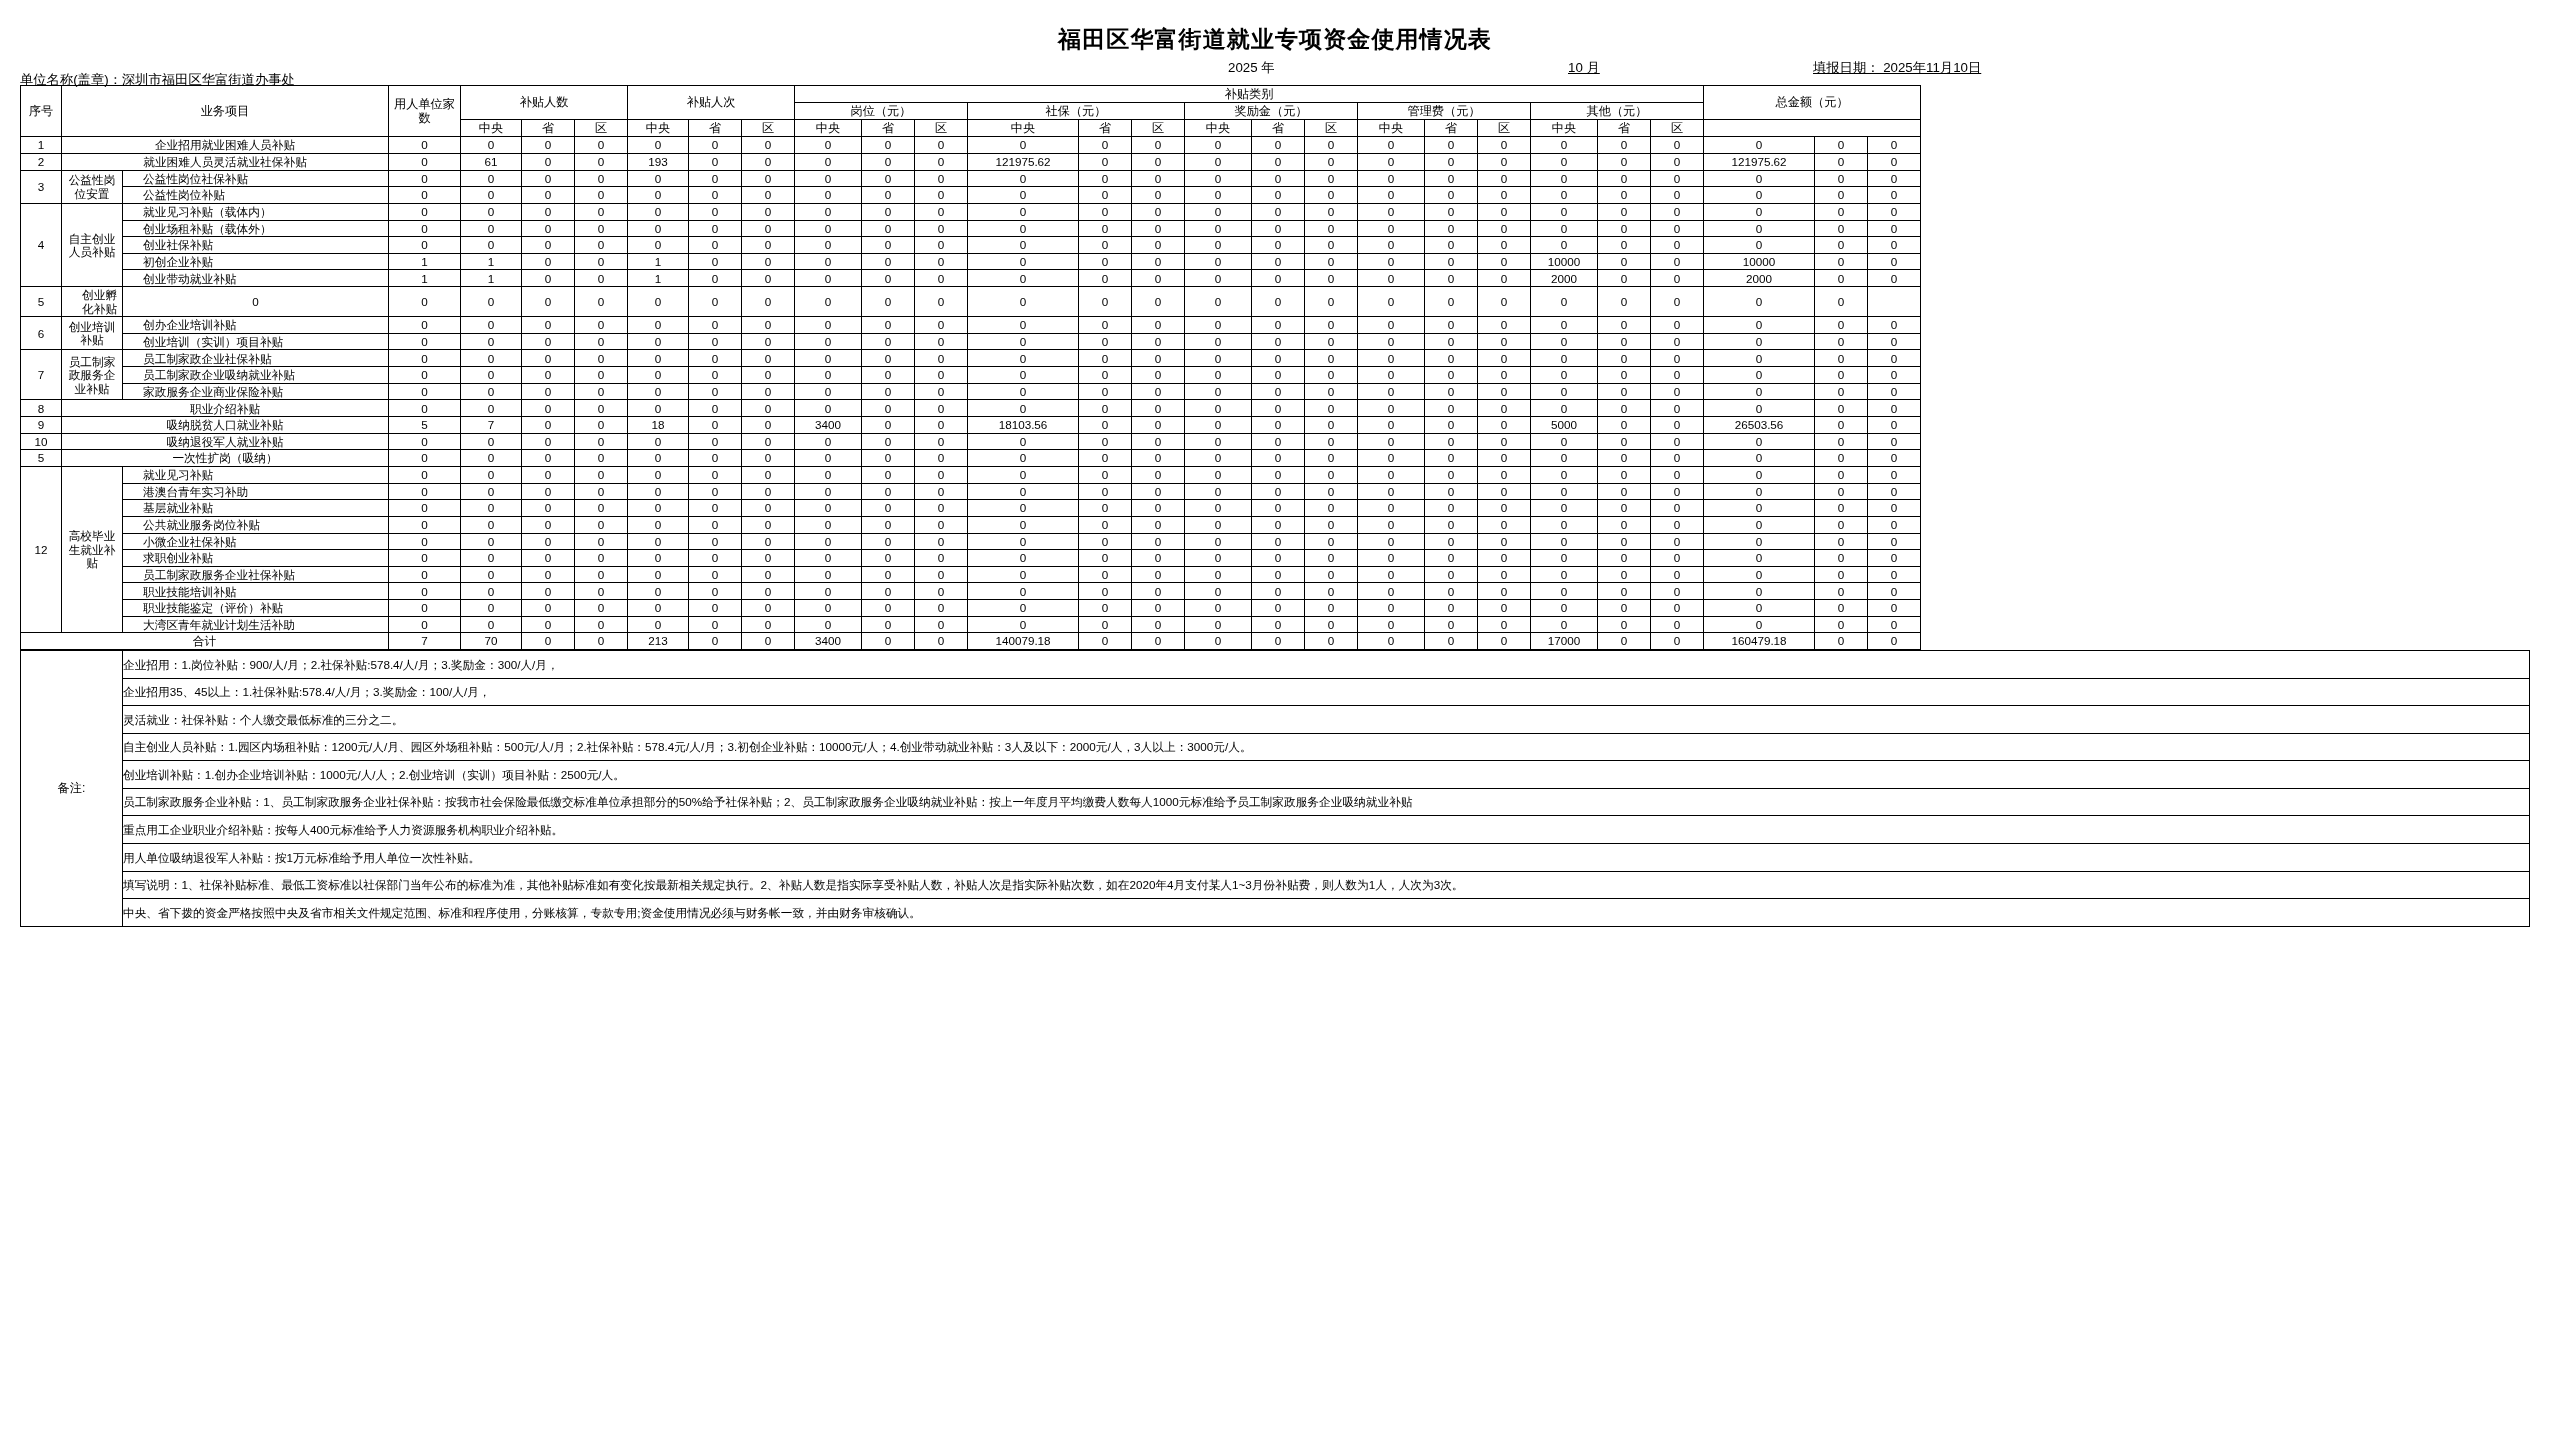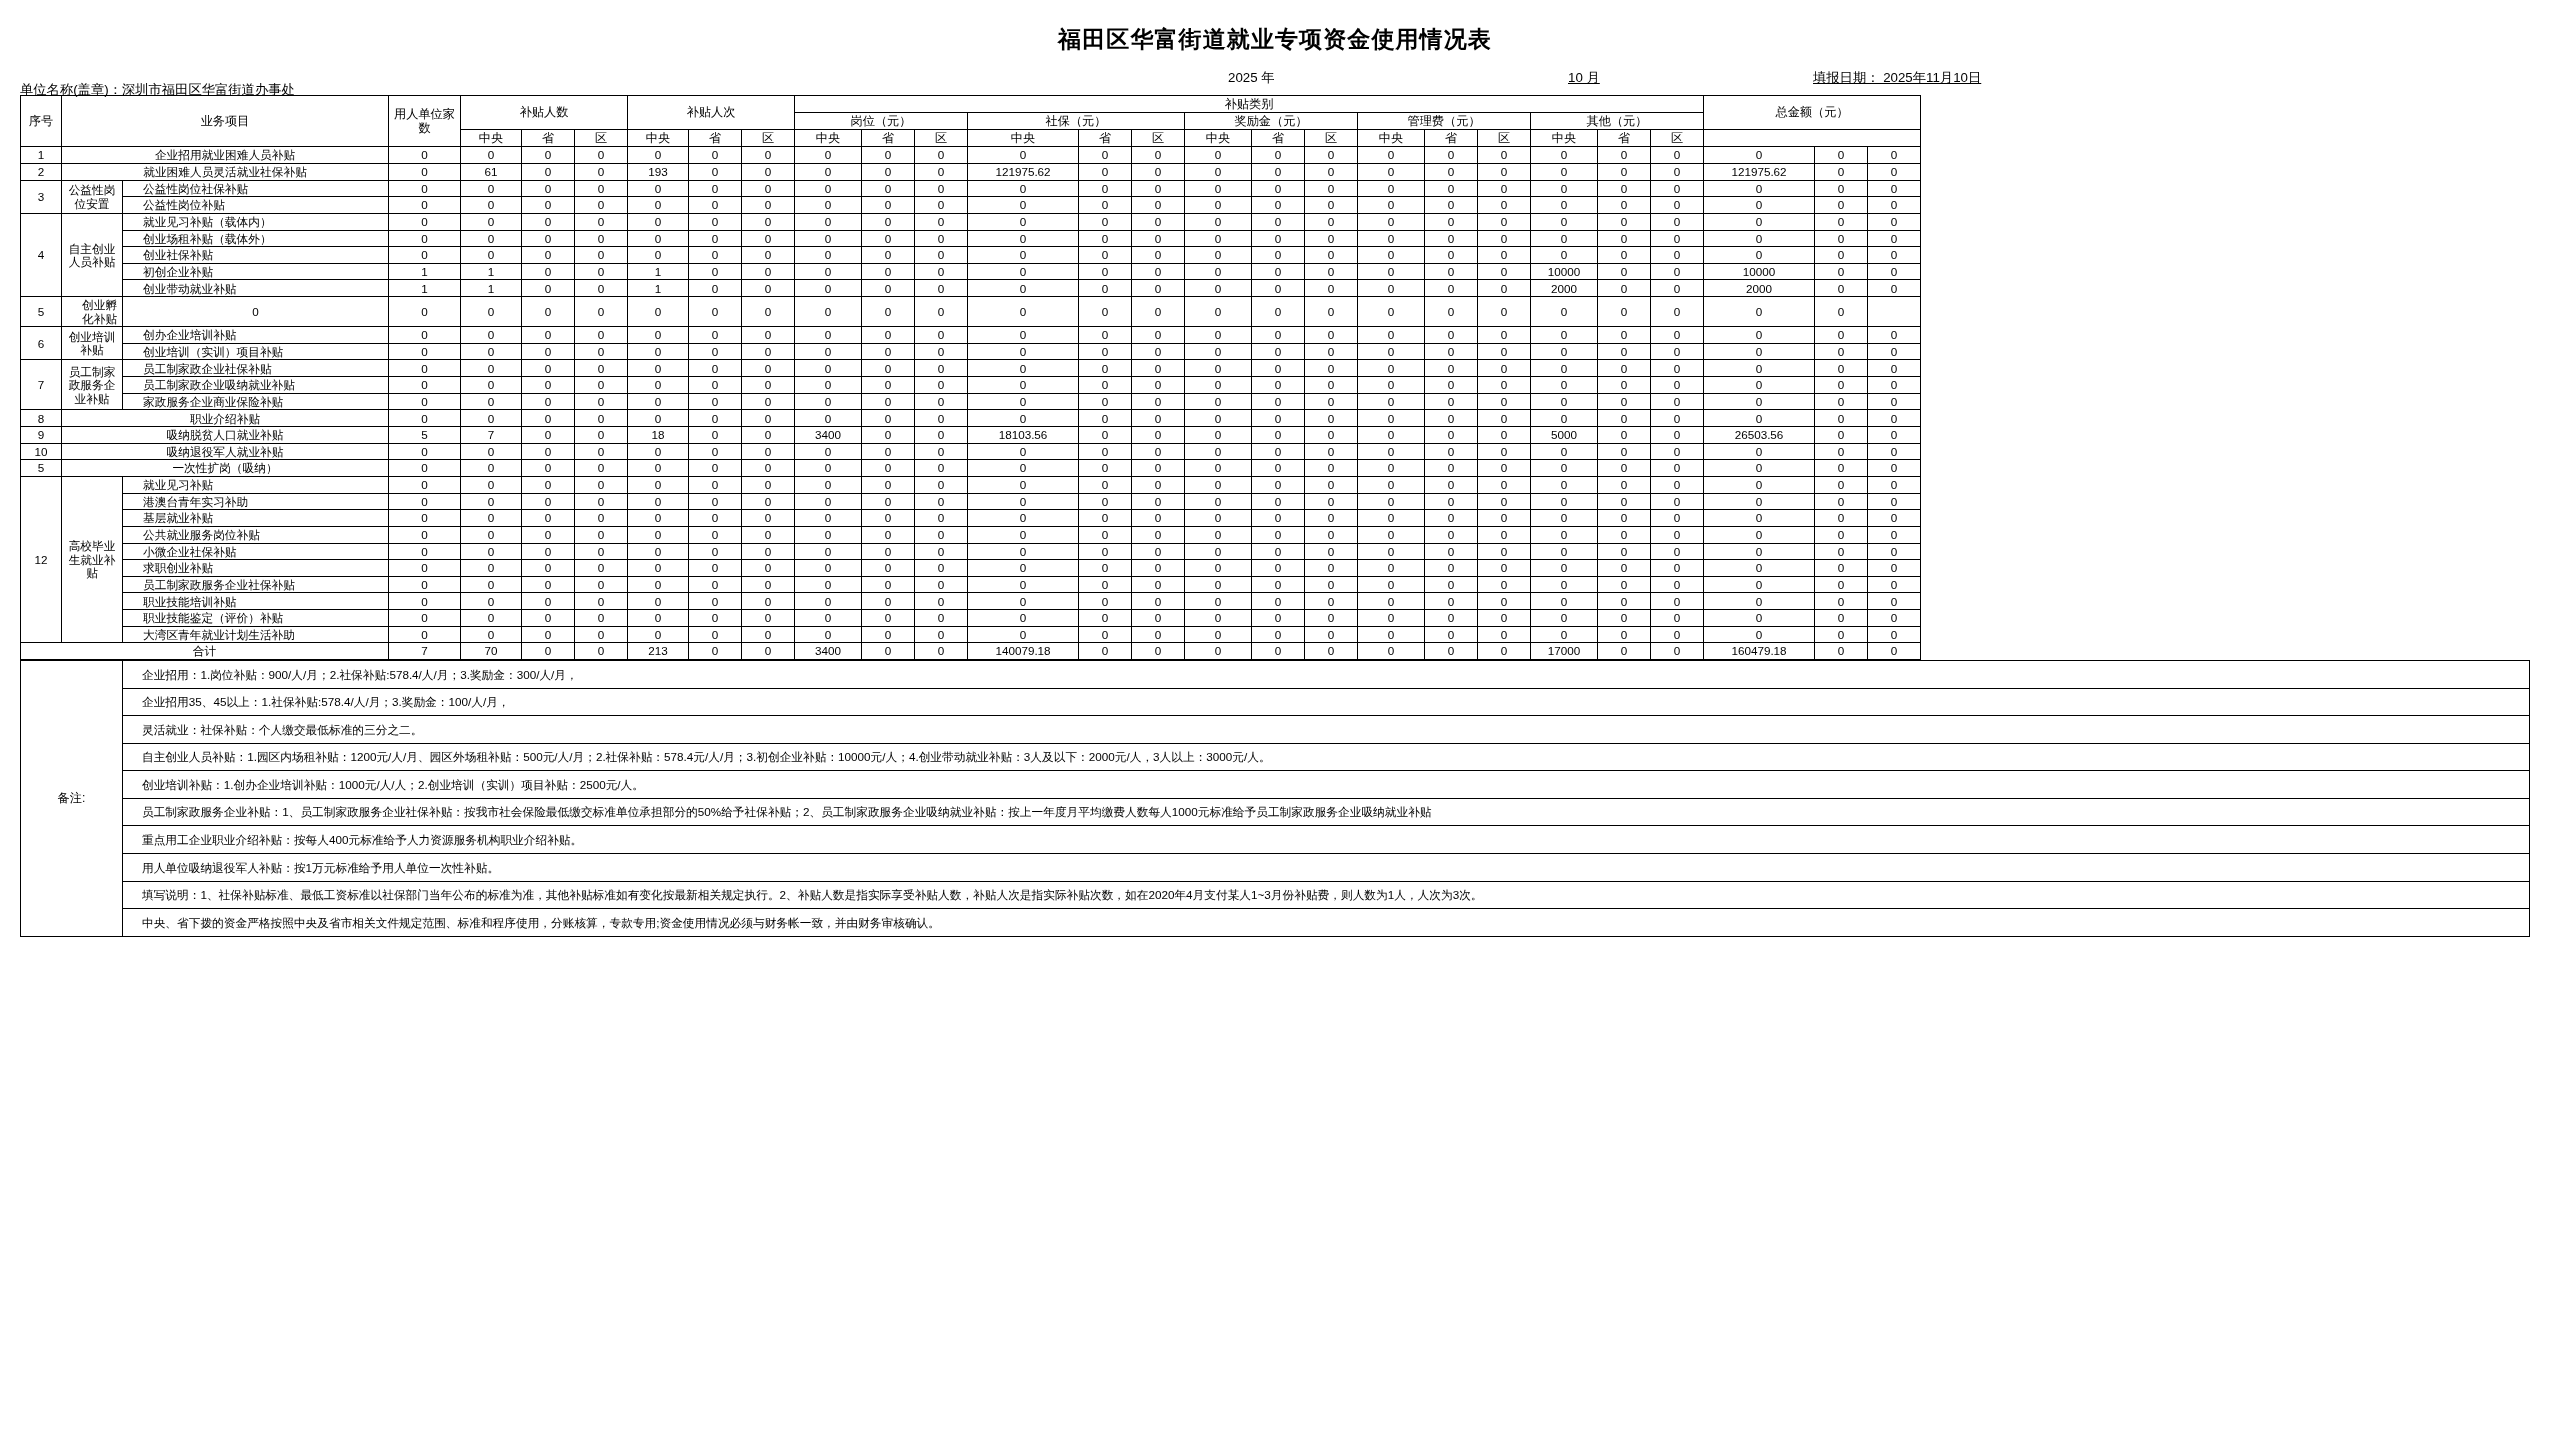--- a/index.html
+++ b/index.html
@@ -1,32 +1,32 @@
 <!DOCTYPE html>
 <html style="font-size:9px"><head>
 <meta charset="utf-8">
 <style>
   html,body{margin:0;padding:0;background:#ffffff;}
   body{font-family:"Liberation Sans","DejaVu Sans",sans-serif;color:#000;}
   .page{width:2550px;height:1451px;position:relative;box-sizing:border-box;padding:0;}
-  .title{text-align:center;font-size:23px;font-weight:bold;letter-spacing:1.1px;margin-top:24.4px;margin-bottom:14px;}
+  .title{text-align:center;font-size:23px;font-weight:bold;letter-spacing:1.1px;margin-top:24.4px;margin-bottom:4px;}
   .metarow{position:relative;height:22px;font-size:13.3px;margin:0 20px 3.3px 20px;}
   .metarow .m-left{position:absolute;left:0;top:12px;}
   .metarow .m-year{position:absolute;left:1208px;top:0;}
   .metarow .m-month{position:absolute;left:1548px;top:0;text-decoration:underline;}
   .metarow .m-date{position:absolute;left:1793px;top:0;text-decoration:underline;}
   table{border-collapse:collapse;table-layout:fixed;margin:0 20px;}
   table, td, th{border:0.6px solid #000;}
   td,th{font-size:11.7px;text-align:center;vertical-align:middle;padding:1.1px 1.1px;line-height:1.15;}
   .hdr{font-size:12.2px;font-weight:normal;}
   .lbl{text-align:center;font-size:11.7px;}
   .lbl-left{text-align:left;padding-left:20px;}
   .num{font-size:11.7px;}
   .note-label{text-align:center;font-size:12.2px;}
-  .note-cell{text-align:left;padding-left:19px;font-size:11.7px;height:24.4px;}
+  .note-cell{text-align:left;padding-left:0;font-size:11.7px;height:24.4px;}
   .grp{font-size:11.7px;}
   .seq{font-size:11.7px;}
 </style>
 </head>
 <body>
 
 <div class="page">
 
   <div class="title">福田区华富街道就业专项资金使用情况表</div>
 

